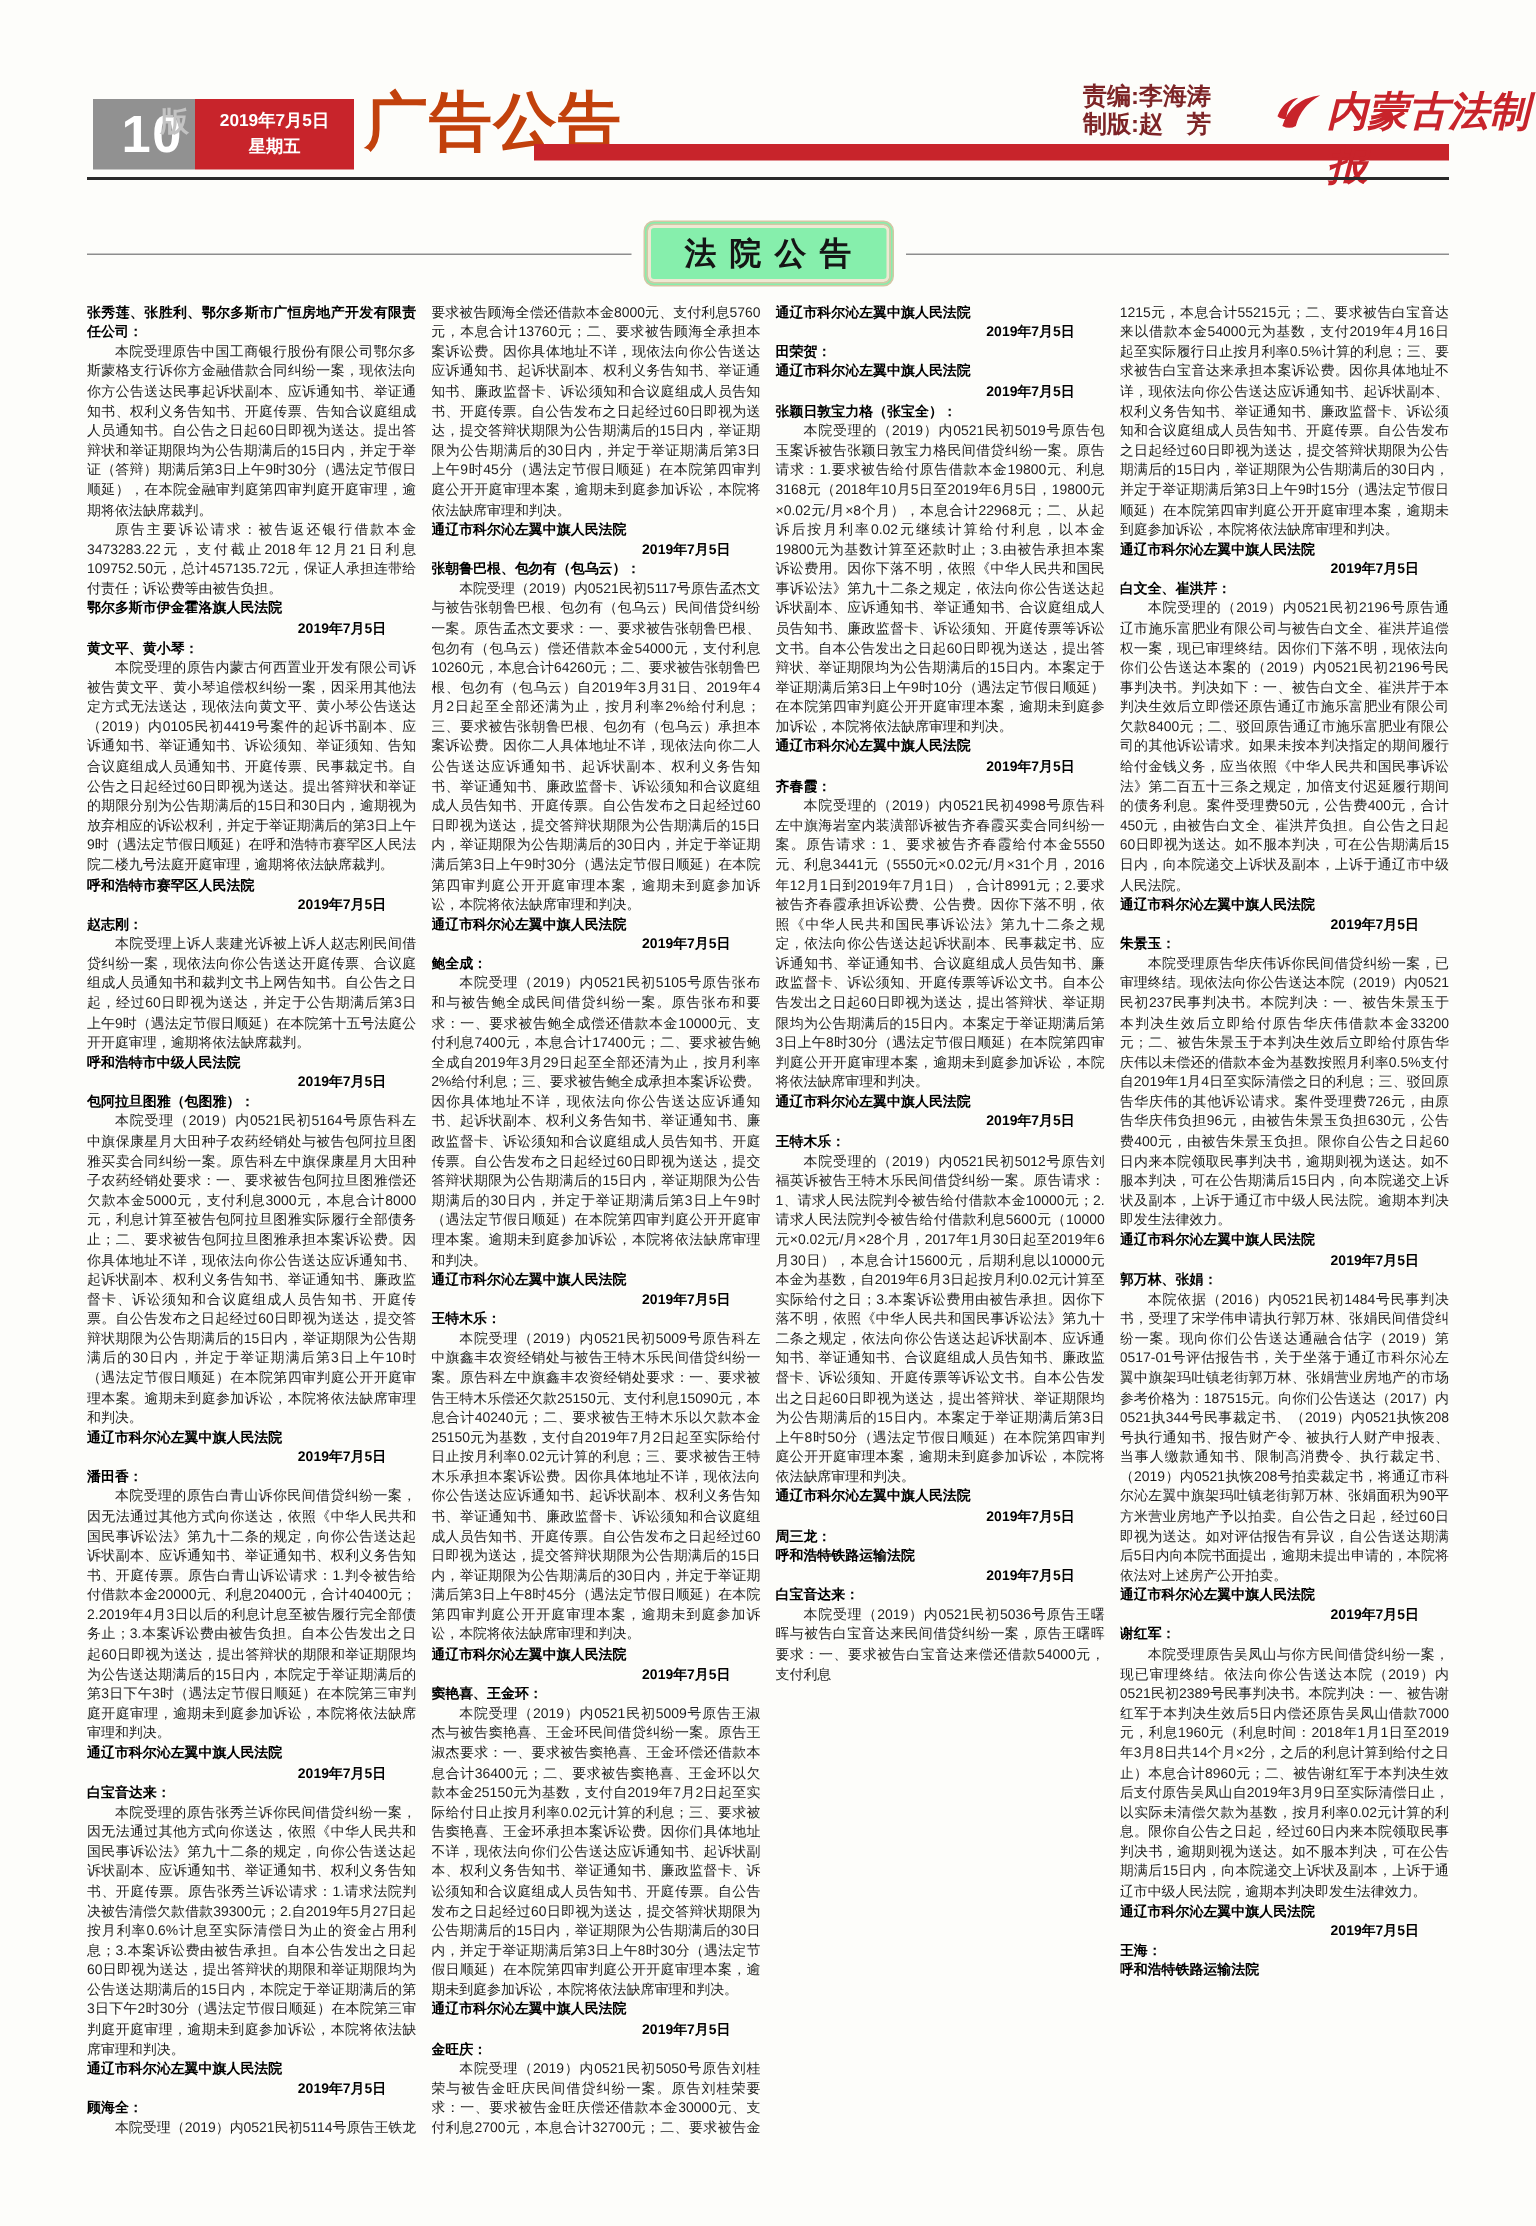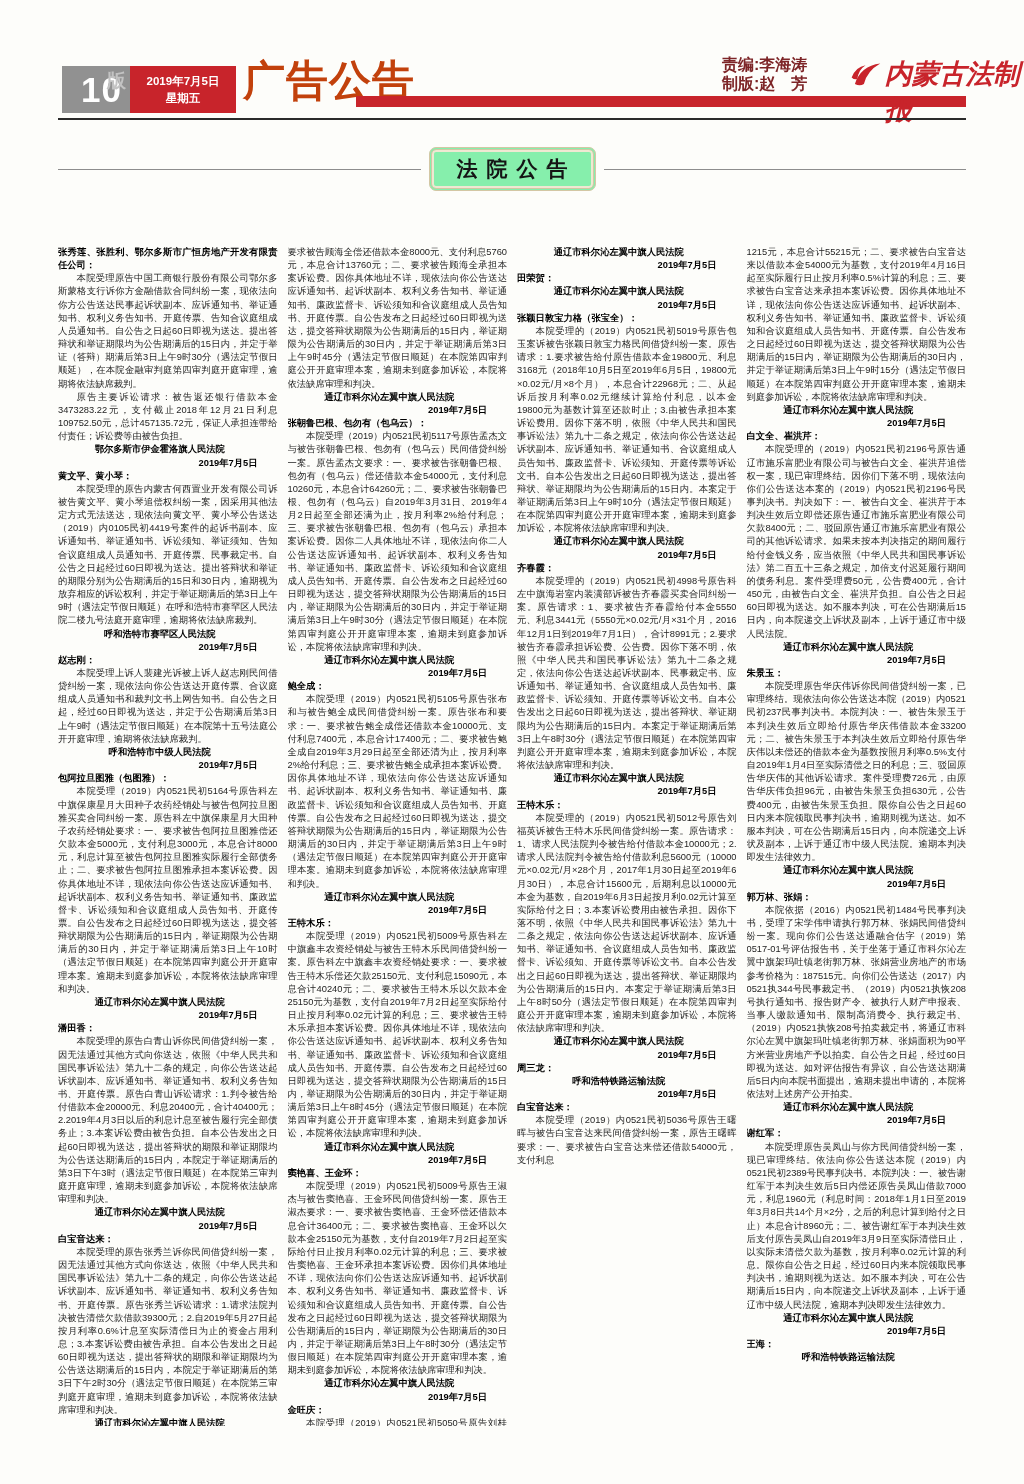--- a/index.html
+++ b/index.html
@@ -22,26 +22,26 @@
   .logo{width:38px;height:38px;margin-right:2px;}
   .top-rule{position:absolute;left:58px;top:118px;width:908px;height:2px;background:#2a2a2a;}
   
   .banner-row{position:absolute;left:58px;top:146px;width:908px;height:46px;display:flex;align-items:center;}
   .banner-line{flex:1;height:1px;background:#8d8d8d;}
   .banner{
     margin:0 8px;background:#86efac;border:3px double #d3c7a4;border-radius:7px;
     box-shadow:0 0 0 2px #efe8d2 inset;padding:5px 16px;font-size:21px;font-weight:bold;color:#151515;letter-spacing:9px;text-indent:9px;
   }
   
-  .cols{position:absolute;left:58px;top:202px;width:908px;bottom:58px;display:flex;gap:10px;margin-top:44px;}
+  .cols{position:absolute;left:58px;top:202px;width:908px;bottom:58px;display:flex;gap:10px;}
   .col{flex:1;overflow:hidden;font-size:9.3px;line-height:13.15px;text-align:justify;color:#1d1d1d;}
   .notice-heading{font-weight:bold;color:#000;}
   .notice-paragraph{text-indent:2em;}
   .notice-paragraph.cont{text-indent:0;}
-  .court-name{font-weight:bold;text-align:center;padding-right:16px;color:#000;}
+  .court-name{font-weight:bold;text-align:left;padding-right:16px;color:#000;}
   .notice-date{font-weight:bold;text-align:right;padding-right:20px;color:#000;}
 </style>
 </head>
 <body>
 
 <div class="hdr">
   <div class="pagenum-box">
     <span class="pagenum">10</span>
     <span class="ban">版</span>
   </div>

